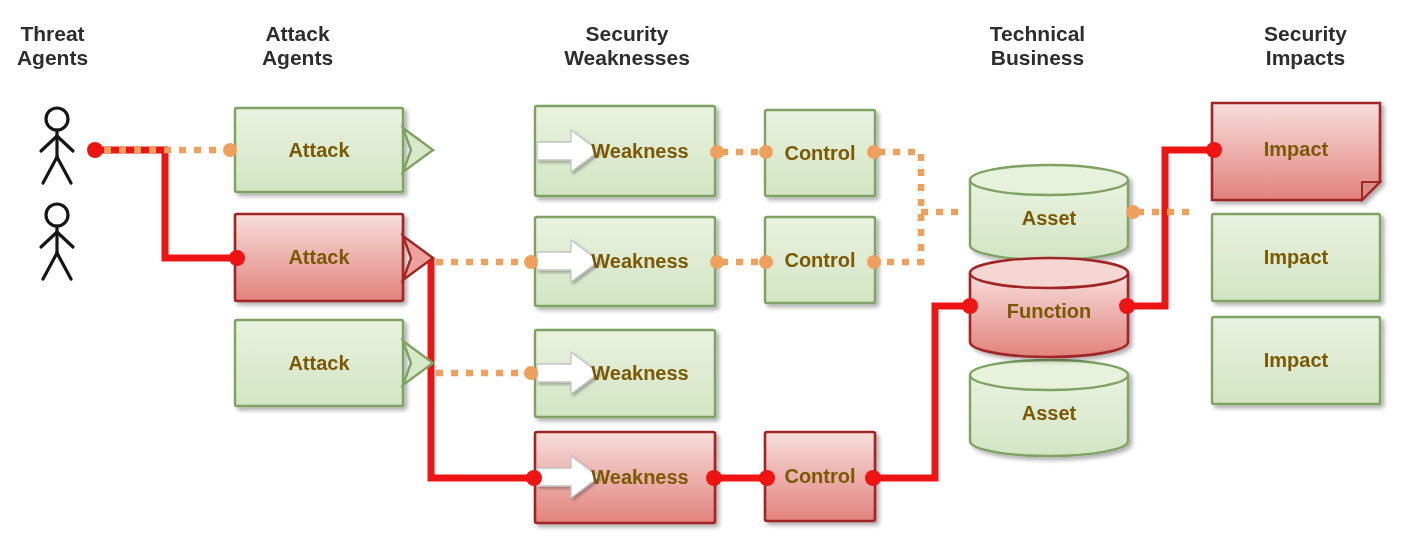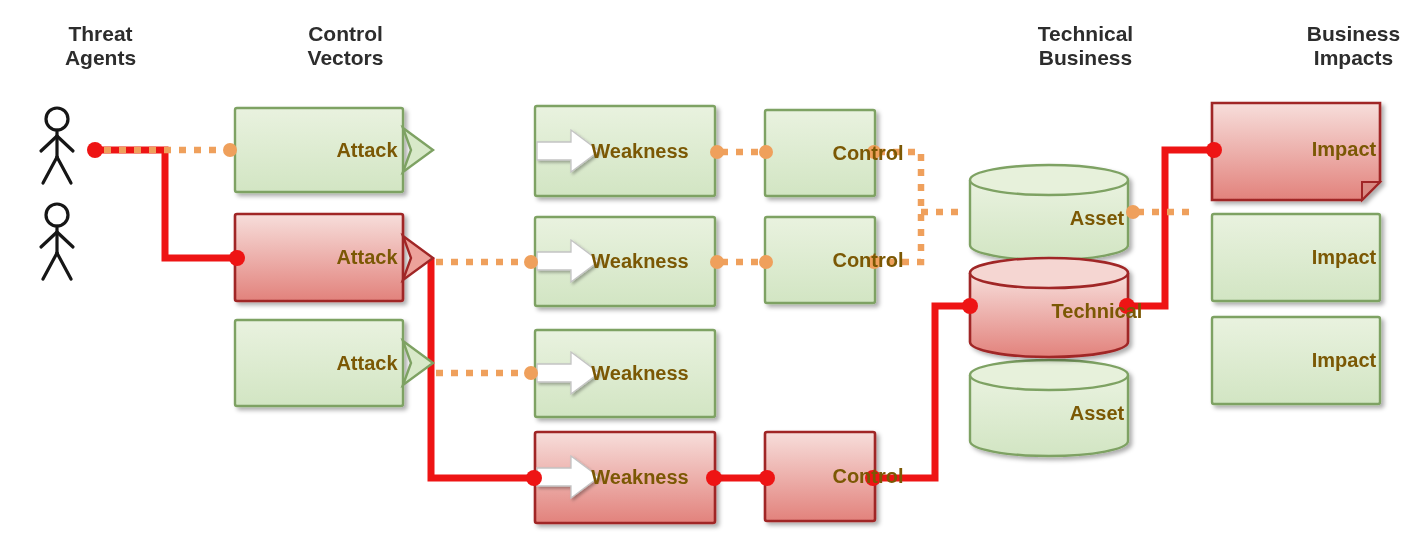--- a/index.html
+++ b/index.html
@@ -3,25 +3,25 @@
 <meta charset="utf-8">
 <style>
   html,body { margin:0; padding:0; background:#ffffff; }
   .stage {
     position:relative; width:1402px; height:537px; background:#ffffff;
     font-family:"Liberation Sans", sans-serif; overflow:hidden;
   }
   svg.layer { position:absolute; left:0; top:0; }
   .hdr {
     position:absolute; text-align:center; font-weight:bold;
-    font-size:21px; line-height:24px; color:#2d2d2d; pointer-events:none;padding-left:48px;
+    font-size:21px; line-height:24px; color:#2d2d2d; pointer-events:none;
   }
   .lbl {
     position:absolute; display:flex; align-items:center; justify-content:center;
-    font-weight:bold; font-size:20px; color:#7b5804; pointer-events:none;padding-left:48px;
+    font-weight:bold; font-size:20px; color:#7b5804; pointer-events:none;
   }
   .lbl.shift { padding-left:30px; box-sizing:border-box;text-align:right; }
 </style>
 </head>
 <body>
 
 <div class="stage">
 
   <svg class="layer" width="1402" height="537" viewBox="0 0 1402 537">
     <defs>
@@ -138,38 +138,39 @@
         <circle cx="766" cy="152" r="7"></circle>
         <circle cx="874" cy="152" r="7"></circle>
       <circle cx="717" cy="262" r="7"></circle>
         <circle cx="766" cy="262" r="7"></circle>
         <circle cx="874" cy="262" r="7"></circle>
       <circle cx="1133" cy="212" r="7"></circle>
     </g>
   </svg>
 
   <div class="hdr" style="left:0px;top:22px;width:105px">Threat Agents</div>
-  <div class="hdr" style="left:230px;top:22px;width:135px">Control Vectors</div>
+  <div class="hdr" style="left:230px;top:22px;width:135px">Attack Agents</div>
+  <div class="hdr" style="left:537px;top:22px;width:180px">Security Weaknesses</div>
   <div class="hdr" style="left:975px;top:22px;width:125px">Technical Business</div>
-  <div class="hdr" style="left:1243px;top:22px;width:125px">Business Impacts</div>
+  <div class="hdr" style="left:1243px;top:22px;width:125px">Security Impacts</div>
 
   <div class="lbl" style="left:235px;top:108px;width:168px;height:84px">Attack</div>
   <div class="lbl" style="left:235px;top:214px;width:168px;height:87px">Attack</div>
   <div class="lbl" style="left:235px;top:320px;width:168px;height:86px">Attack</div>
 
   <div class="lbl shift" style="left:535px;top:106px;width:180px;height:90px">Weakness</div>
   <div class="lbl shift" style="left:535px;top:217px;width:180px;height:89px">Weakness</div>
   <div class="lbl shift" style="left:535px;top:330px;width:180px;height:87px">Weakness</div>
   <div class="lbl shift" style="left:535px;top:432px;width:180px;height:91px">Weakness</div>
 
   <div class="lbl" style="left:765px;top:110px;width:110px;height:86px">Control</div>
   <div class="lbl" style="left:765px;top:217px;width:110px;height:86px">Control</div>
   <div class="lbl" style="left:765px;top:432px;width:110px;height:89px">Control</div>
 
   <div class="lbl" style="left:970px;top:178px;width:158px;height:80px">Asset</div>
-  <div class="lbl" style="left:970px;top:271px;width:158px;height:80px">Technical</div>
+  <div class="lbl" style="left:970px;top:271px;width:158px;height:80px">Function</div>
   <div class="lbl" style="left:970px;top:373px;width:158px;height:80px">Asset</div>
 
   <div class="lbl" style="left:1212px;top:103px;width:168px;height:92px">Impact</div>
   <div class="lbl" style="left:1212px;top:214px;width:168px;height:87px">Impact</div>
   <div class="lbl" style="left:1212px;top:317px;width:168px;height:87px">Impact</div>
 
 </div>
 
 </body></html>

